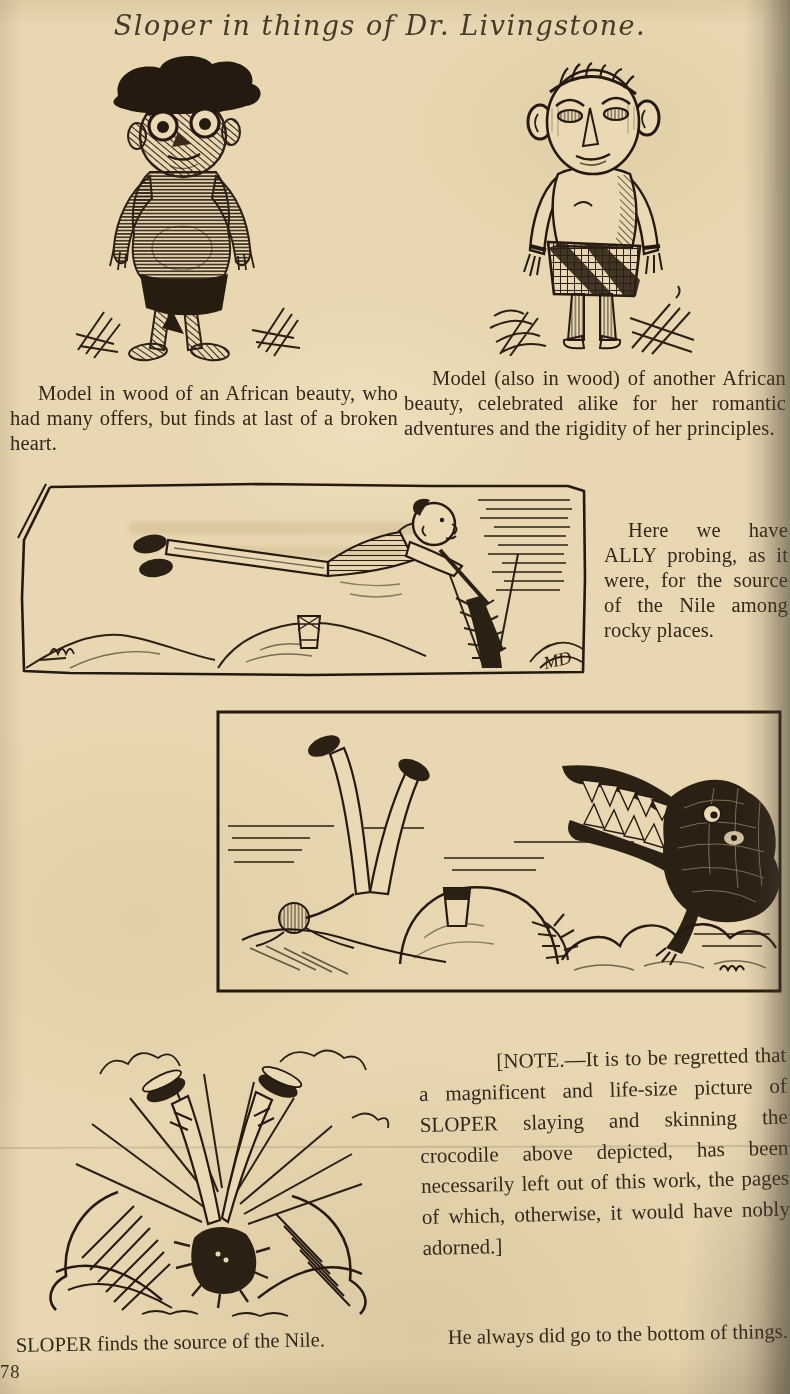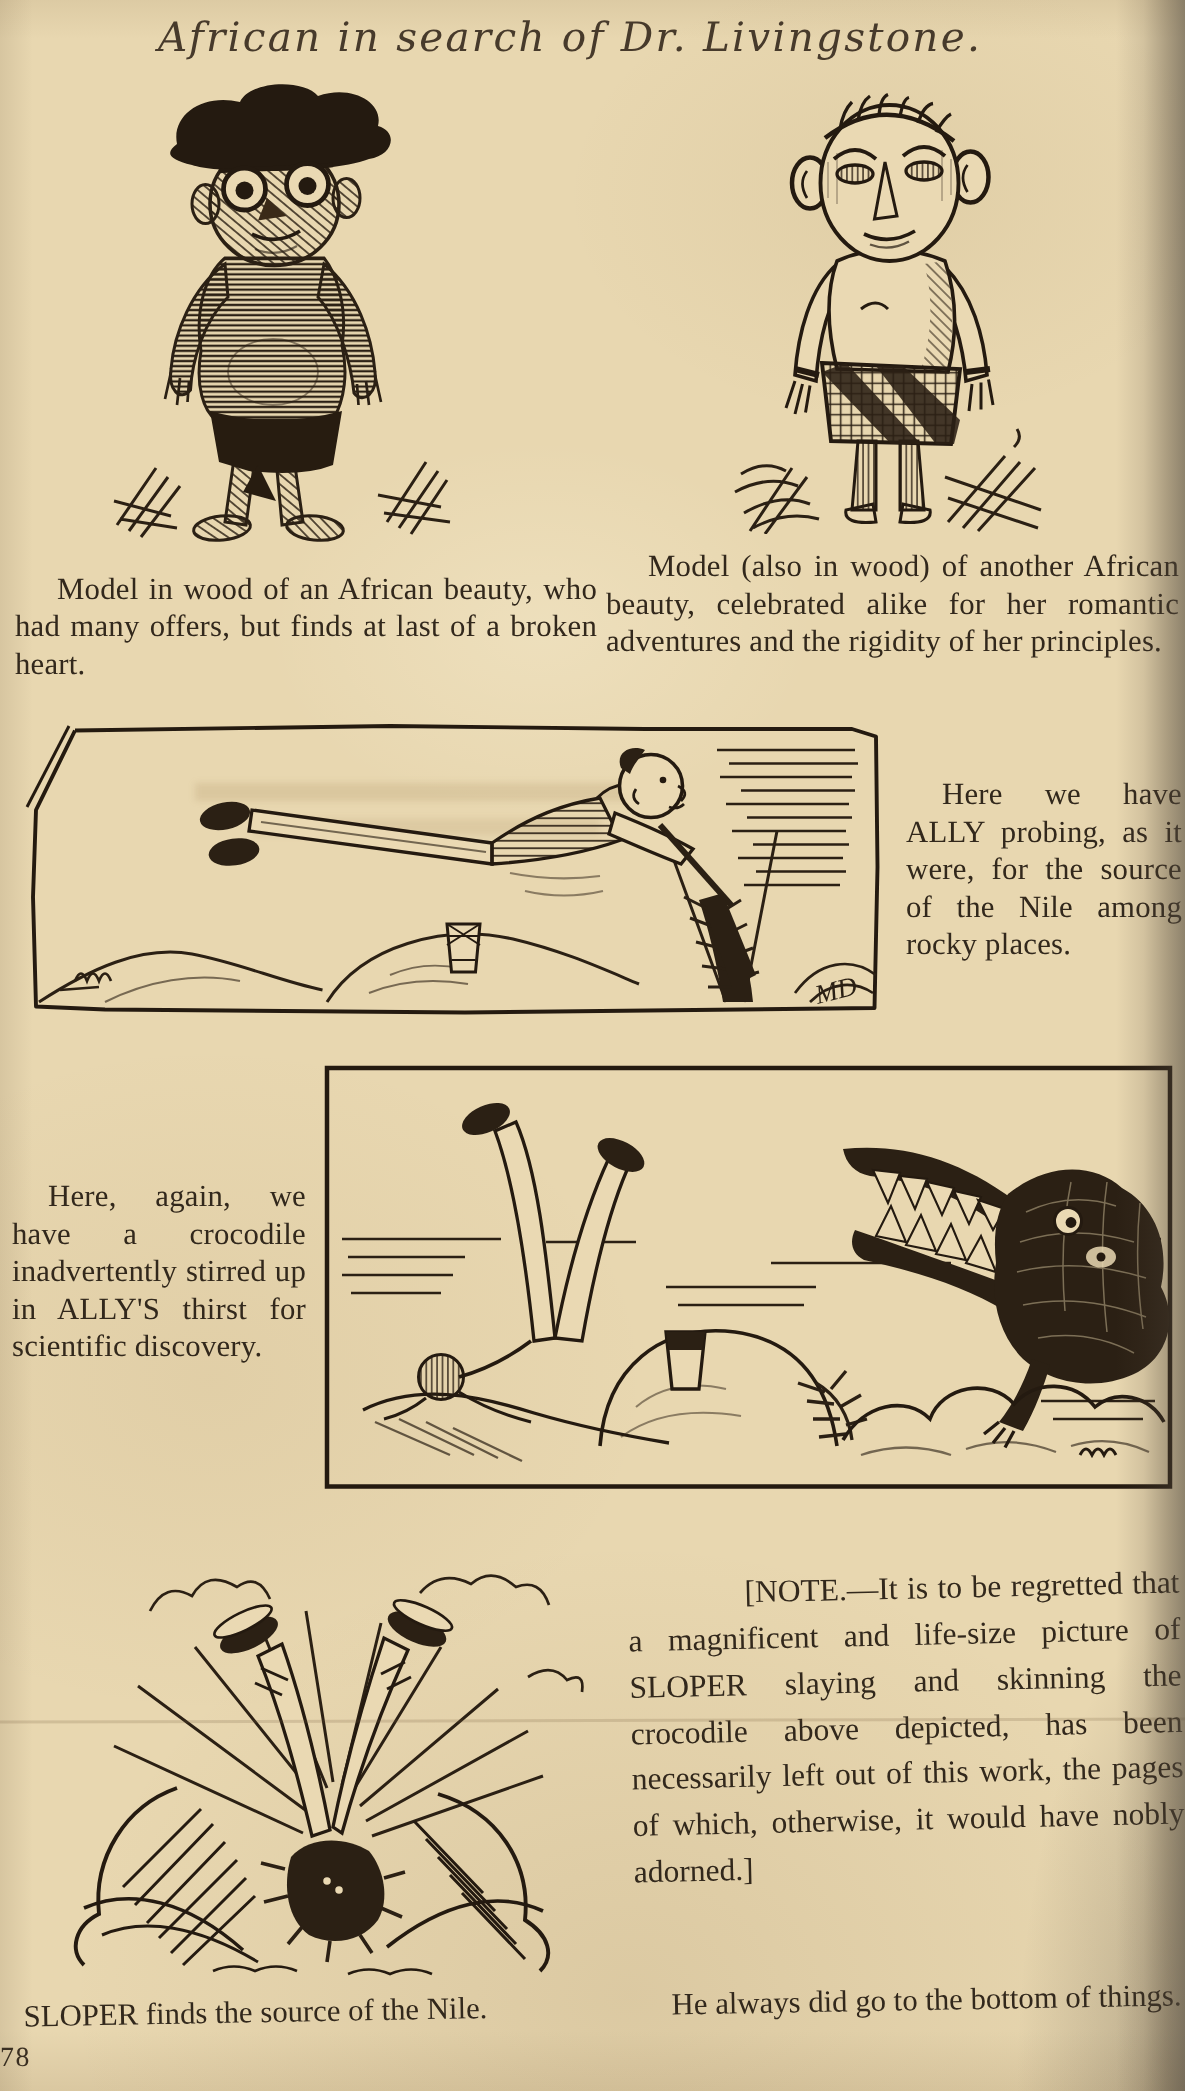--- a/index.html
+++ b/index.html
@@ -68,21 +68,21 @@
   .pagenum {
     position:absolute; top:1362px; left:0; width:790px; text-align:left;
     font-size:18.5px; color:#3a2f22; letter-spacing:1px;
   }
 </style>
 </head>
 <body>
 
 <div class="page">
 
-  <div class="title">African in search of Dr. Livingstone.</div>
+  <div class="title">Sloper in things of Dr. Livingstone.</div>
 
   <svg class="fig1" viewBox="0 0 235 312" width="235" height="312">
     <defs>
       <pattern id="f1h" width="4" height="3.4" patternUnits="userSpaceOnUse">
           <path d="M0 1.7 H4" stroke="#2b2014" stroke-width="1.5"></path>
         </pattern>
       <pattern id="f1d" width="5" height="5" patternUnits="userSpaceOnUse" patternTransform="rotate(40)">
           <path d="M0 2.5 H5" stroke="#2b2014" stroke-width="1"></path>
         </pattern>
     </defs>
@@ -270,21 +270,20 @@
       <path d="M474 198 C468 216 460 230 452 240 L468 246 C476 232 482 216 486 202 Z" fill="#2b2014"></path>
       <path d="M452 240 L442 248 M456 244 L448 254 M462 246 L456 257" stroke="#241a10" stroke-width="2.2"></path>
     </g>
     <g stroke="#241a10" fill="none">
       <path d="M348 252 C362 228 390 222 406 238 C414 216 446 210 462 228 C476 212 502 212 516 230 C530 218 552 222 562 240" stroke-width="2.4"></path>
       <path d="M360 262 q30 -10 60 0 M430 258 q30 -10 60 2 M500 256 q26 -8 52 4" stroke-width="1.5" opacity="0.6"></path>
       <path d="M506 262 q4 -8 8 0 q4 -8 8 0 q4 -8 8 0" stroke-width="2"></path>
     </g>
   </svg>
 
-  <div class="cap cap-croc">Here, again, we have a crocodile inadvertently stirred up in ALLY'S thirst for scientific discovery.</div>
 
   <svg class="finale" viewBox="0 0 372 292" width="372" height="292">
     <g stroke="#2b2014" stroke-width="1.8" fill="none">
       <path d="M78 42 Q88 22 106 32 Q116 14 136 26 Q150 16 158 34"></path>
       <path d="M258 30 Q272 14 292 24 Q306 12 322 26 Q338 20 344 38"></path>
       <path d="M330 86 Q346 76 356 88 Q368 82 366 96"></path>
     </g>
     <g stroke="#2b2014" stroke-width="2" fill="none">
       <path d="M186 178 L70 92 M190 168 L108 66 M196 160 L150 48 M200 156 L182 42 M206 158 L232 50 M212 164 L272 66 M218 172 L310 94 M222 182 L330 122 M180 190 L54 132 M226 192 L340 152"></path>
     </g>

